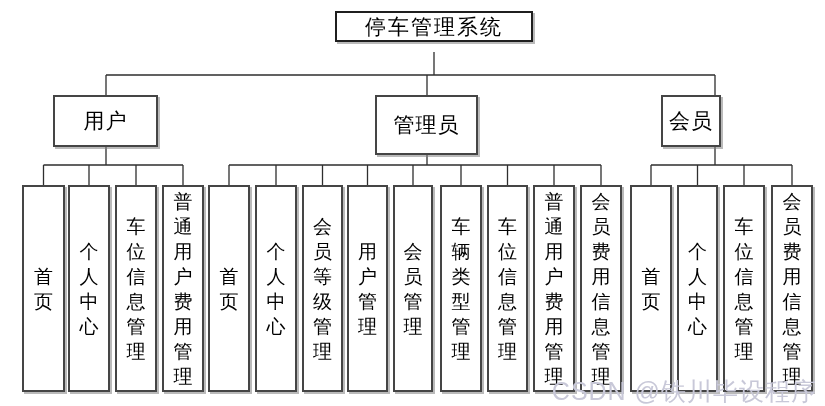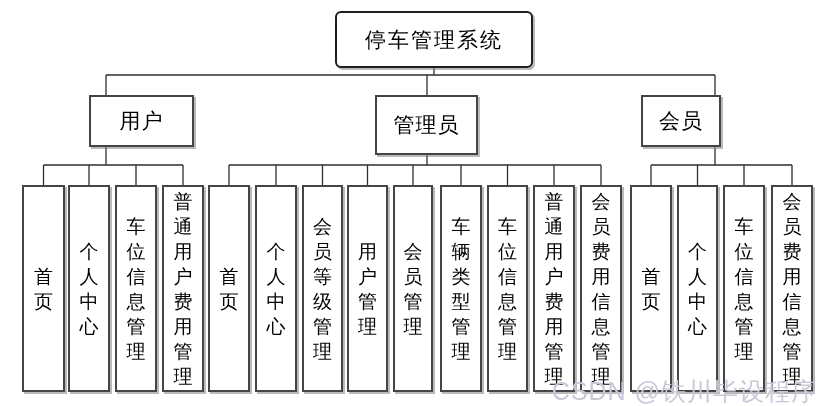--- a/index.html
+++ b/index.html
@@ -68,31 +68,31 @@
 
     <path d="M434 52 V75 M106 75 H715 M106 75 V95 M427 75 V95 M715 75 V95" stroke="#2e2e2e" stroke-width="1.3" fill="none"></path>
 
     <path d="M106 147 V165 M43.5 165 H183 M43.5 165 V185 M89 165 V185 M136 165 V185 M183 165 V185" stroke="#2e2e2e" stroke-width="1.3" fill="none"></path>
 
     <path d="M427 147 V165 M229 165 H601 M229 165 V185 M276 165 V185 M322.5 165 V185 M367.5 165 V185 M413 165 V185 M461 165 V185 M507.5 165 V185 M554 165 V185 M601 165 V185" stroke="#2e2e2e" stroke-width="1.3" fill="none"></path>
 
     <path d="M715 147 V165 M651 165 H792 M651 165 V185 M697.5 165 V185 M744 165 V185 M792 165 V185" stroke="#2e2e2e" stroke-width="1.3" fill="none"></path>
   </svg>
 
-  <div class="box root-box" style="left:335px; top:11px; width:198px; height:57px;border-radius:6px;">
+  <div class="box root-box" style="left:335px; top:11px; width:198px; height:31px;">
     <span>停车管理系统</span>
   </div>
 
-  <div class="box parent-box" style="left:53px; top:95px; width:105px; height:52px;margin-left:36px;">
+  <div class="box parent-box" style="left:53px; top:95px; width:105px; height:52px;">
     <span>用户</span>
   </div>
   <div class="box parent-box" style="left:375px; top:95px; width:103px; height:60px;">
     <span>管理员</span>
   </div>
-  <div class="box parent-box" style="left:641px; top:95px; width:80px; height:52px;text-align:center;">
+  <div class="box parent-box" style="left:661px; top:95px; width:60px; height:52px;text-align:center;">
     <span>会员</span>
   </div>
 
   <div class="box leaf-box" style="left:22px; top:185px; width:43px; height:207px;">
     <span class="leaf-label">首
 页</span>
   </div>
   <div class="box leaf-box" style="left:68px; top:185px; width:42px; height:207px;">
     <span class="leaf-label">个
 人

